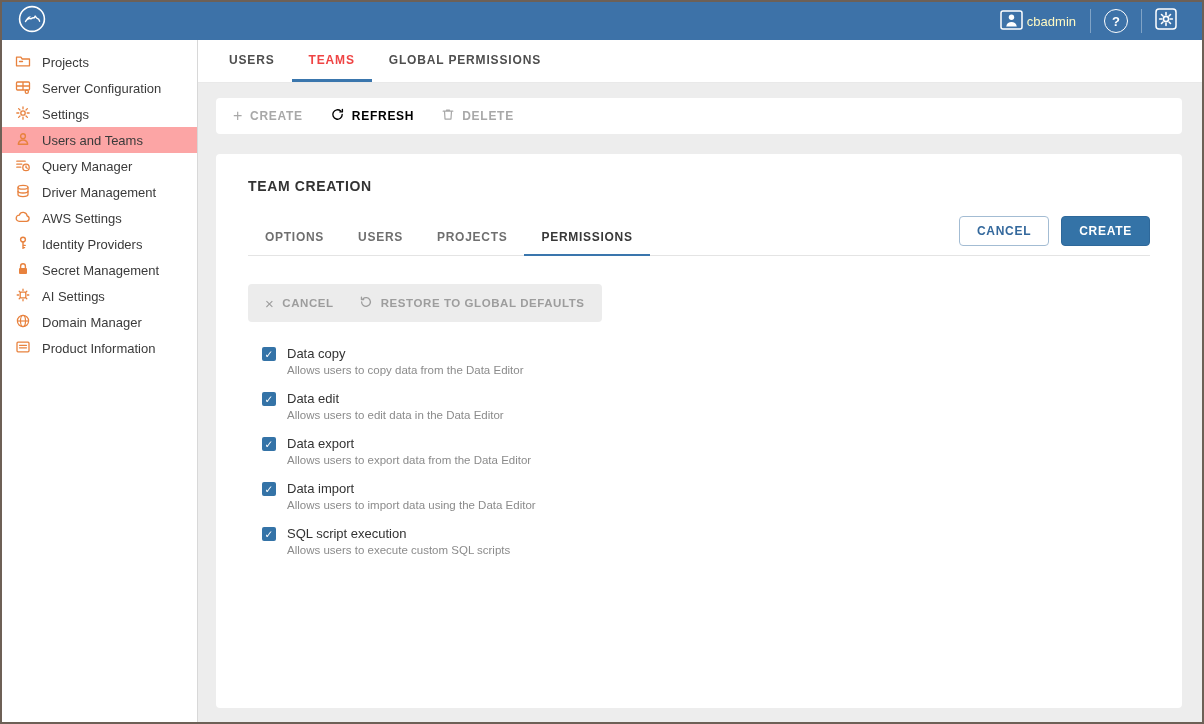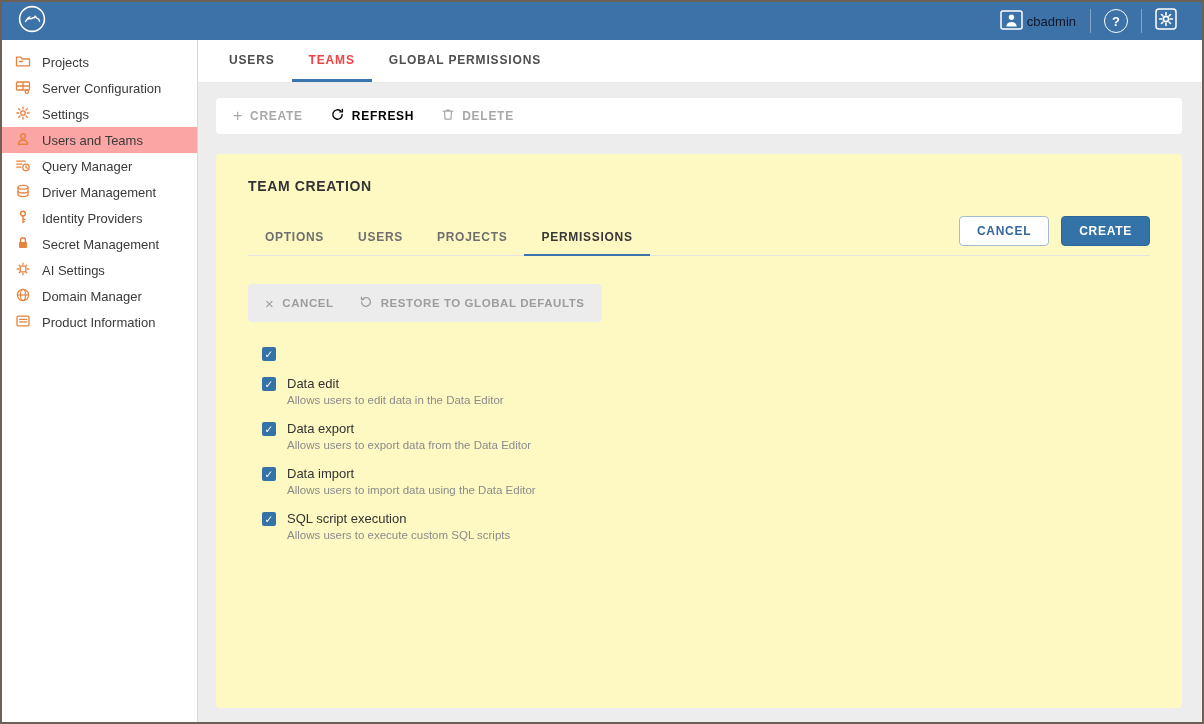--- a/index.html
+++ b/index.html
@@ -5,21 +5,21 @@
   html,body{margin:0;padding:0;}
   .page{
     width:1204px;height:724px;box-sizing:border-box;
     border:2px solid #6d6056;background:#ededed;
     font-family:"Liberation Sans",sans-serif;
     display:flex;flex-direction:column;overflow:hidden;
   }
   
   .topbar{flex:0 0 38px;background:#3d72a8;display:flex;align-items:center;justify-content:space-between;padding:0 12px 0 16px;}
   .topbar-right{display:flex;align-items:center;height:100%;}
-  .user-chip{display:flex;align-items:center;gap:4px;color:#0f172a;font-size:13px;padding:0 14px;cursor:pointer;}
+  .user-chip{display:flex;align-items:center;gap:4px;color:#fef9c3;font-size:13px;padding:0 14px;cursor:pointer;}
   .tb-sep{width:1px;height:24px;background:rgba(255,255,255,.35);}
   .tb-icon-btn{padding:0 13px;display:flex;align-items:center;cursor:pointer;}
   .help-circle{width:22px;height:22px;border:1.6px solid #fff;border-radius:50%;color:#fff;
     display:flex;align-items:center;justify-content:center;font-size:13px;font-weight:700;}
   
   .layout{flex:1;display:flex;min-height:0;}
   .sidebar{flex:0 0 195px;background:#fff;border-right:1px solid #d8d8d8;padding-top:9px;}
   .side-item{height:26px;display:flex;align-items:center;gap:11px;padding-left:13px;font-size:13px;color:#3a3a3a;cursor:pointer;white-space:nowrap;}
   .side-item.selected{background:#fca5a5;}
   .side-item svg{flex:0 0 16px;}
@@ -28,21 +28,21 @@
   .main-tabs{flex:0 0 42px;background:#fff;display:flex;align-items:stretch;padding-left:14px;border-bottom:1px solid #e9e9e9;}
   .main-tab{display:flex;align-items:center;padding:0 17px;font-size:12px;font-weight:700;letter-spacing:.07em;color:#4e4e4e;border-bottom:3px solid transparent;cursor:pointer;}
   .main-tab.active{color:#ef4444;border-bottom-color:#3a76ad;}
   .content{flex:1;padding:15px 20px 14px 18px;display:flex;flex-direction:column;min-height:0;}
   
   .actions-bar{flex:0 0 36px;background:#fff;border-radius:4px;display:flex;align-items:center;gap:27px;padding:0 17px;margin-bottom:20px;}
   .action-btn{display:flex;align-items:center;gap:7px;font-size:12px;font-weight:700;letter-spacing:.06em;color:#000000;cursor:pointer;}
   .action-btn.disabled{color:#a8a8a8;}
   .action-btn .plus-glyph{font-size:16px;font-weight:400;line-height:1;}
   
-  .card{flex:1;background:#fef9c3;border-radius:4px;padding:24px 32px 0 32px;overflow:hidden;}
+  .card{flex:1;background:#ffffff;border-radius:4px;padding:24px 32px 0 32px;overflow:hidden;}
   .card-title{font-size:14px;font-weight:700;letter-spacing:.045em;color:#333;}
   .card-tabs-row{display:flex;justify-content:space-between;align-items:flex-end;margin-top:22px;border-bottom:1px solid #e4e4e4;gap:32px;}
   .panel-tabs{display:flex;}
   .panel-tab{padding:11px 17px 10px;font-size:12px;font-weight:700;letter-spacing:.06em;color:#6f6f6f;margin-bottom:-1px;border-bottom:2px solid transparent;cursor:pointer;}
   .panel-tab.active{color:#383838;border-bottom-color:#3a76ad;}
   .panel-actions{display:flex;gap:12px;padding-bottom:9px;}
   .btn{font-size:12px;font-weight:700;letter-spacing:.06em;border-radius:4px;padding:7px 17px;cursor:pointer;}
   .btn-outline{background:#fff;color:#33689c;border:1px solid #a3bcd3;}
   .btn-primary{background:#3473a7;color:#fff;border:1px solid #2e689a;}
   
@@ -158,20 +158,28 @@
         <span>
           <svg width="16" height="16" viewBox="0 0 16 16" fill="none" stroke="#e8823e" stroke-width="1.3">
             <ellipse cx="8" cy="4.3" rx="5" ry="1.9"></ellipse>
             <path d="M3 4.3v7.3c0 1.1 2.2 2 5 2s5-.9 5-2V4.3"></path>
             <path d="M3 8c0 1.1 2.2 2 5 2s5-.9 5-2"></path>
           </svg>
         </span>
         <span>Driver Management</span>
       </div>
 
+      <div class="side-item">
+        <span>
+          <svg width="16" height="16" viewBox="0 0 16 16" fill="none" stroke="#e8823e" stroke-width="1.3" stroke-linejoin="round">
+            <path d="M4.2 12.3h7.4a2.7 2.7 0 0 0 .5-5.3 4 4 0 0 0-7.8-.8 2.9 2.9 0 0 0-.1 6.1z"></path>
+          </svg>
+        </span>
+        <span>AWS Settings</span>
+      </div>
 
       <div class="side-item">
         <span>
           <svg width="16" height="16" viewBox="0 0 16 16" fill="none" stroke="#e8823e" stroke-width="1.4" stroke-linecap="round">
             <circle cx="8" cy="4.6" r="2.4"></circle>
             <path d="M8 7v6.4M8 10.4h2.2M8 12.6h1.6"></path>
           </svg>
         </span>
         <span>Identity Providers</span>
       </div>
@@ -298,20 +306,24 @@
                 </span>
                 <span>RESTORE TO GLOBAL DEFAULTS</span>
               </div>
             </div>
           </div>
 
           <div class="perm-list">
 
             <div class="perm-item">
               <span class="checkbox">✓</span>
+              <div>
+                <div class="perm-name">Data copy</div>
+                <div class="perm-desc">Allows users to copy data from the Data Editor</div>
+              </div>
             </div>
 
             <div class="perm-item">
               <span class="checkbox">✓</span>
               <div>
                 <div class="perm-name">Data edit</div>
                 <div class="perm-desc">Allows users to edit data in the Data Editor</div>
               </div>
             </div>
 

